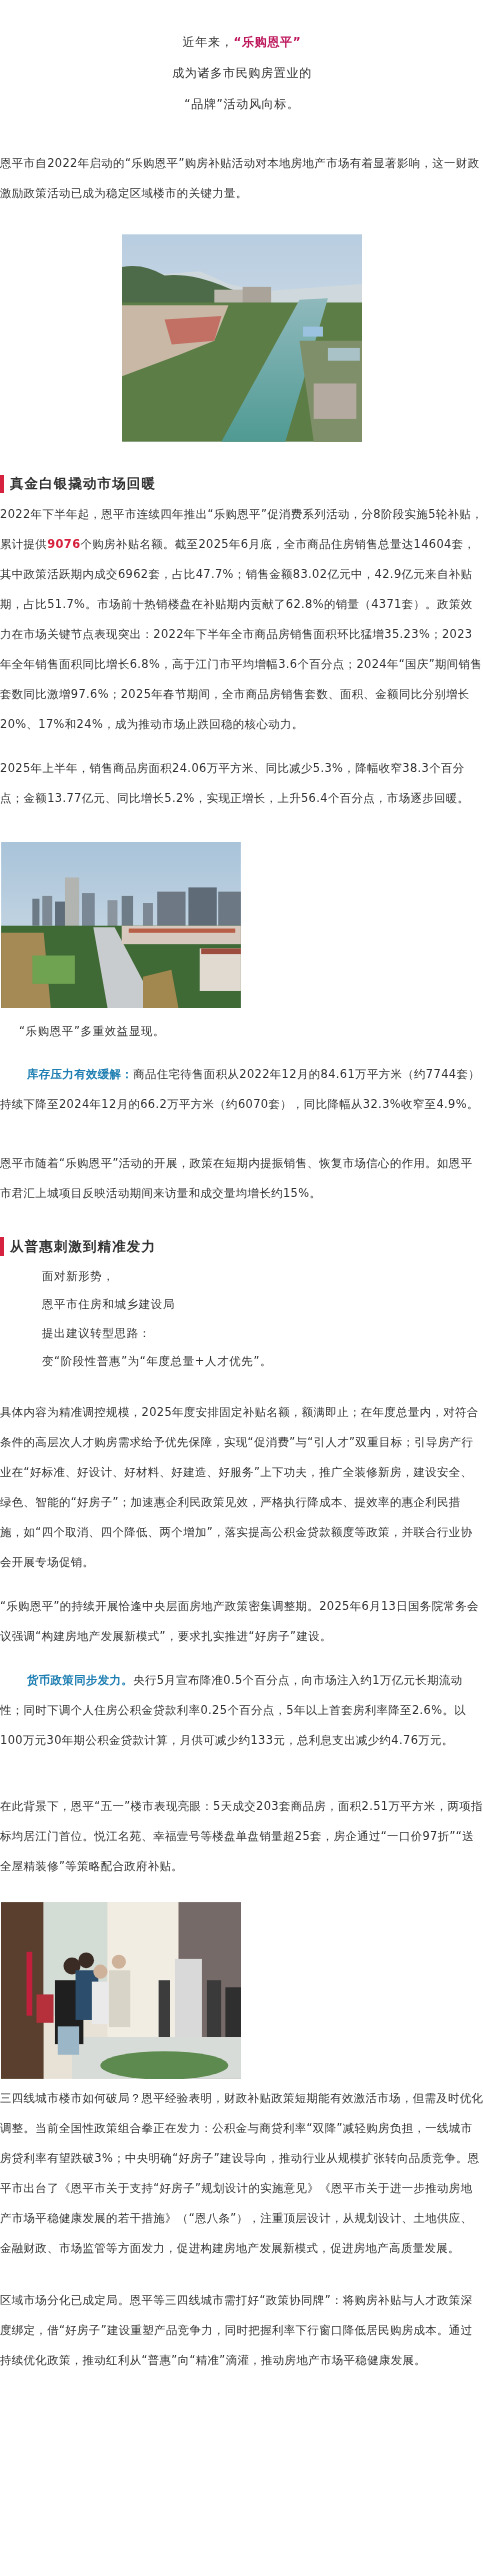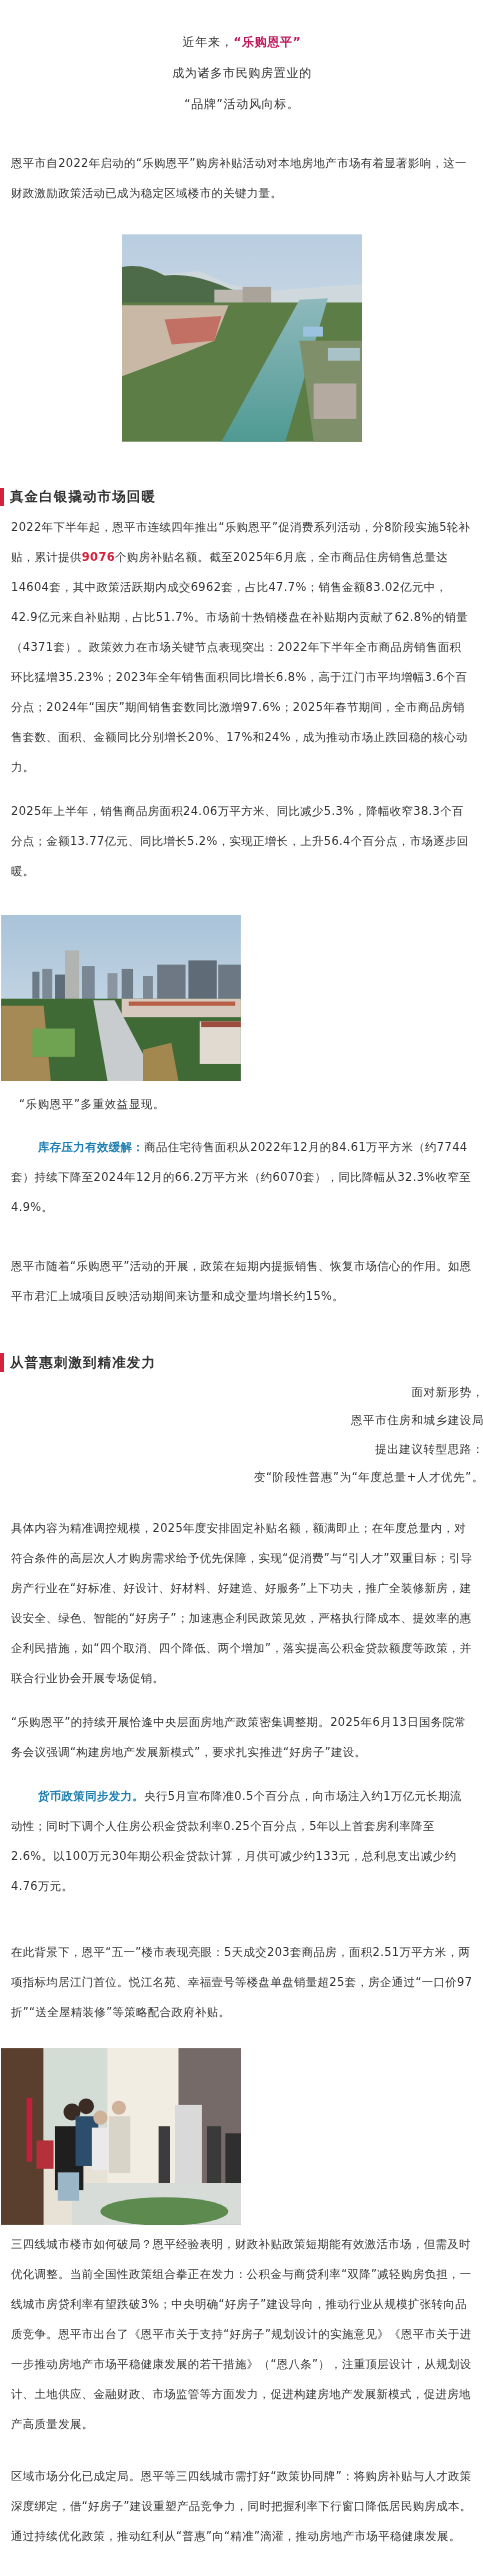--- a/index.html
+++ b/index.html
@@ -1,31 +1,31 @@
 <!DOCTYPE html>
 <html style="font-size:11.4px"><head>
   <meta charset="utf-8">
   <style>
     html, body { margin:0; padding:0; background:#ffffff; }
     body { width:484px; font-family:"DejaVu Sans","Liberation Sans",sans-serif; color:#333333; }
     .page { width:484px; position:relative; }
     .intro { text-align:center; font-size:12px; line-height:31px; color:#333; padding-top:27px; letter-spacing:0.7px; }
     .intro .hl { color:#be185d; font-weight:bold; }
-    p.body { margin:0; font-size:11.4px; line-height:30px; color:#333; letter-spacing:0.4px; text-align:left; padding:0 11px; }
+    p.body { margin:0; font-size:11.4px; line-height:30px; color:#333; letter-spacing:0.4px; text-align:left; padding:0 0; }
     .gap-s { height:14.2px; } .gap-m { height:21.3px; } .gap-l { height:28.4px; }
     .hero-img { display:block; margin:0 auto; width:240px; height:208px; position:relative; overflow:hidden; }
     .left-img { display:block; margin-left:1.4px; width:240px; height:166px; position:relative; overflow:hidden; }
     .left-img.tall { height:177px; }
-    .sec-head { display:flex; align-items:center; height:31px; margin-top:18px; }
+    .sec-head { display:flex; align-items:center; height:31px; margin-top:5px; }
     .sec-bar { width:3.6px; height:18.5px; background:#d6223e; margin-right:6.4px; }
     .sec-title { font-size:13.5px; font-weight:bold; color:#333; letter-spacing:1.1px; }
     .blue { color:#1f7fb2; font-weight:bold;margin-left:27px; }
     .red-num { color:#d6223e; font-weight:bold; }
     .caption { font-size:11.4px; line-height:30px; padding-left:19px; color:#333; letter-spacing:0.7px; }
-    .center-block { text-align:right; font-size:11.4px; line-height:28.4px; color:#333; letter-spacing:0.7px; }
+    .center-block { text-align:left; font-size:11.4px; line-height:28.4px; color:#333; letter-spacing:0.7px;padding-left:42px; }
     svg { display:block; }
   </style>
 </head>
 <body>
 
 <div class="page">
 
   <div class="intro">
     <div><span>近年来，</span><span class="hl">“乐购恩平”</span></div>
     <div>成为诸多市民购房置业的</div>

